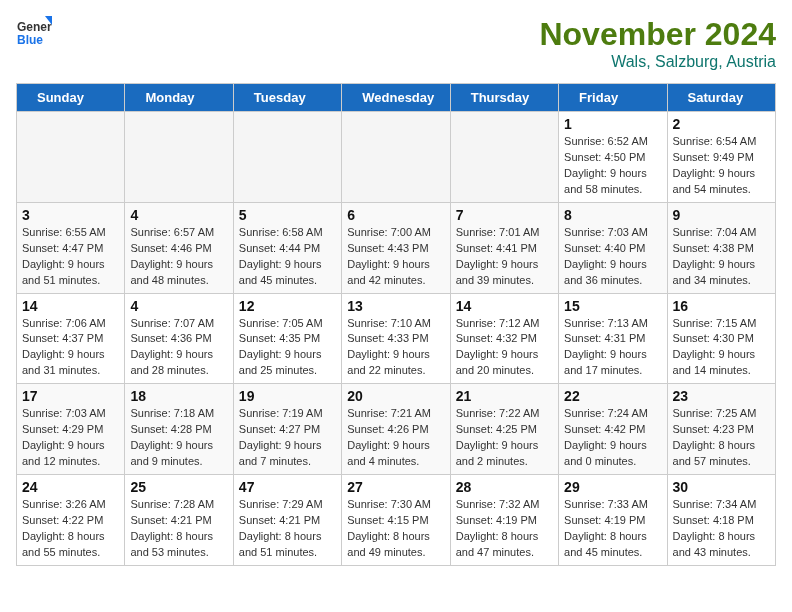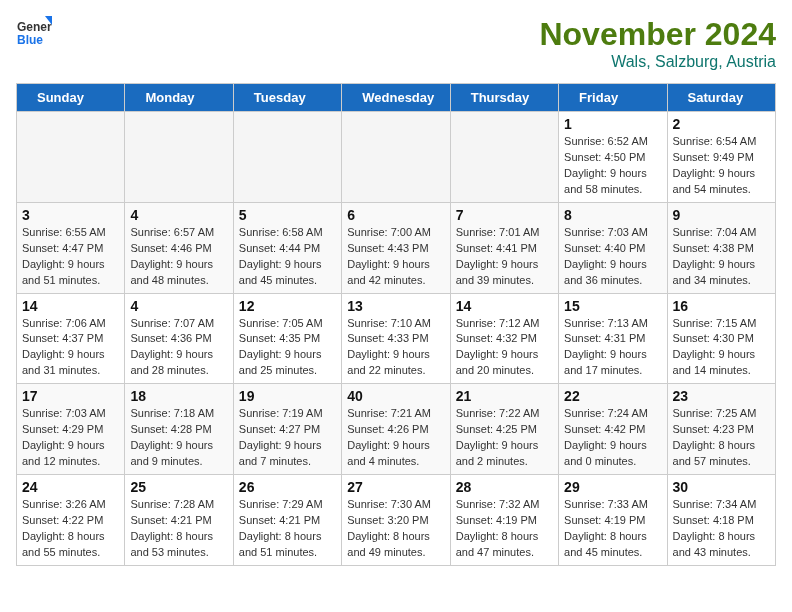--- a/index.html
+++ b/index.html
@@ -225,21 +225,21 @@
 Sunset: 4:28 PM
 Daylight: 9 hours and 9 minutes.</div>
         </td>
         <td>
           <div class="day-number">19</div>
           <div class="day-info">Sunrise: 7:19 AM
 Sunset: 4:27 PM
 Daylight: 9 hours and 7 minutes.</div>
         </td>
         <td>
-          <div class="day-number">40</div>
+          <div class="day-number">20</div>
           <div class="day-info">Sunrise: 7:21 AM
 Sunset: 4:26 PM
 Daylight: 9 hours and 4 minutes.</div>
         </td>
         <td>
           <div class="day-number">21</div>
           <div class="day-info">Sunrise: 7:22 AM
 Sunset: 4:25 PM
 Daylight: 9 hours and 2 minutes.</div>
         </td>
@@ -263,29 +263,29 @@
 Sunset: 4:22 PM
 Daylight: 8 hours and 55 minutes.</div>
         </td>
         <td>
           <div class="day-number">25</div>
           <div class="day-info">Sunrise: 7:28 AM
 Sunset: 4:21 PM
 Daylight: 8 hours and 53 minutes.</div>
         </td>
         <td>
-          <div class="day-number">26</div>
+          <div class="day-number">47</div>
           <div class="day-info">Sunrise: 7:29 AM
 Sunset: 4:21 PM
 Daylight: 8 hours and 51 minutes.</div>
         </td>
         <td>
           <div class="day-number">27</div>
           <div class="day-info">Sunrise: 7:30 AM
-Sunset: 3:20 PM
+Sunset: 4:15 PM
 Daylight: 8 hours and 49 minutes.</div>
         </td>
         <td>
           <div class="day-number">28</div>
           <div class="day-info">Sunrise: 7:32 AM
 Sunset: 4:19 PM
 Daylight: 8 hours and 47 minutes.</div>
         </td>
         <td>
           <div class="day-number">29</div>

